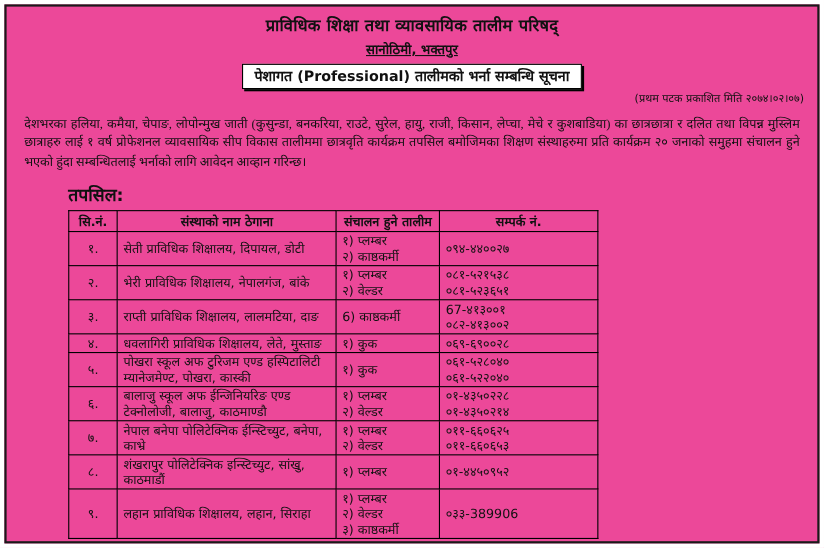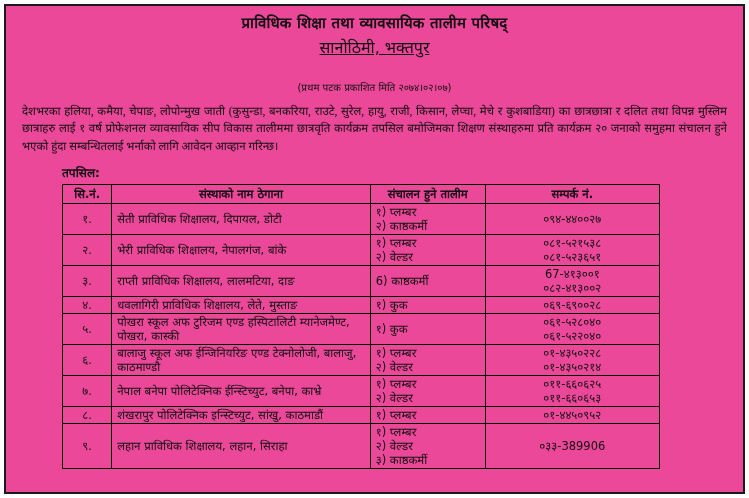--- a/index.html
+++ b/index.html
@@ -17,82 +17,86 @@
     background: #ec4899;
     padding: 6px 12px 4px 12px;
   }
   .header { text-align: center; }
   .org-title {
     font-size: 15px;
     font-weight: bold;
     letter-spacing: 0.2px;
   }
   .org-address {
-    font-size: 16px;
-    font-weight: normal;
+    font-size: 12px;
+    font-weight: bold;
     text-decoration: underline;
     margin-top: 4px;
   }
   .notice-title-wrap { margin-top: 5px; }
   .notice-title {
     display: inline-block;
     border: 1.5px solid #000;
     box-shadow: 2px 2px 0 #000;
     padding: 1px 10px 2px 10px;
     font-size: 13px;
     font-weight: bold;
     background: #fff;
   }
   .pub-date {
     font-size: 10px;
-    margin-top: 22px;
+    margin-top: 1px;
+    text-align: right;
   }
   .body-text {
     margin: 9px 4px 0 4px;
     font-size: 11.5px;
     line-height: 1.5;
     text-align: justify;
     font-family: Liberation Serif, serif;
   }
   .table-label {
     margin: 9px 0 3px 44px;
-    font-size: 12px;
+    font-size: 16px;
     font-weight: bold;
   }
   table.notice-table {
     margin-left: 44px;
-    width: 598px;
+    width: 482px;
     border-collapse: collapse;
     font-size: 11.5px;
   }
   table.notice-table th,
   table.notice-table td {
     border: 1px solid #000;
     padding: 1px 5px;
     vertical-align: middle;
     line-height: 14px;
   }
   table.notice-table th {
     text-align: center;
     font-weight: bold;
     padding: 2px 4px;
   }
   td.cell-sn { text-align: center; width: 48px; }
   td.cell-inst { width: 252px; }
   td.cell-train { width: 112px; white-space: pre-line; }
-  td.cell-contact { width: 170px; white-space: pre-line; text-align: center; }
+  td.cell-contact { width: 170px; white-space: pre-line; }
 </style>
 </head>
 <body>
 
 <div class="page">
 
   <div class="header">
     <div class="org-title">प्राविधिक शिक्षा तथा व्यावसायिक तालीम परिषद्</div>
     <div class="org-address">सानोठिमी, भक्तपुर</div>
+    <div class="notice-title-wrap">
+      <span class="notice-title">पेशागत (Professional) तालीमको भर्ना सम्बन्धि सूचना</span>
+    </div>
     <div class="pub-date">(प्रथम पटक प्रकाशित मिति २०७४।०२।०७)</div>
   </div>
 
   <p class="body-text">देशभरका हलिया, कमैया, चेपाङ, लोपोन्मुख जाती (कुसुन्डा, बनकरिया, राउटे, सुरेल, हायु, राजी, किसान, लेप्चा, मेचे र कुशबाडिया) का छात्रछात्रा र दलित तथा विपन्न मुस्लिम छात्राहरु लाई १ वर्ष प्रोफेशनल व्यावसायिक सीप विकास तालीममा छात्रवृति कार्यक्रम तपसिल बमोजिमका शिक्षण संस्थाहरुमा प्रति कार्यक्रम २० जनाको समुहमा संचालन हुने भएको हुंदा सम्बन्धितलाई भर्नाको लागि आवेदन आव्हान गरिन्छ।</p>
 
   <div class="table-label">तपसिल:</div>
 
   <table class="notice-table">
     <thead>
       <tr>

